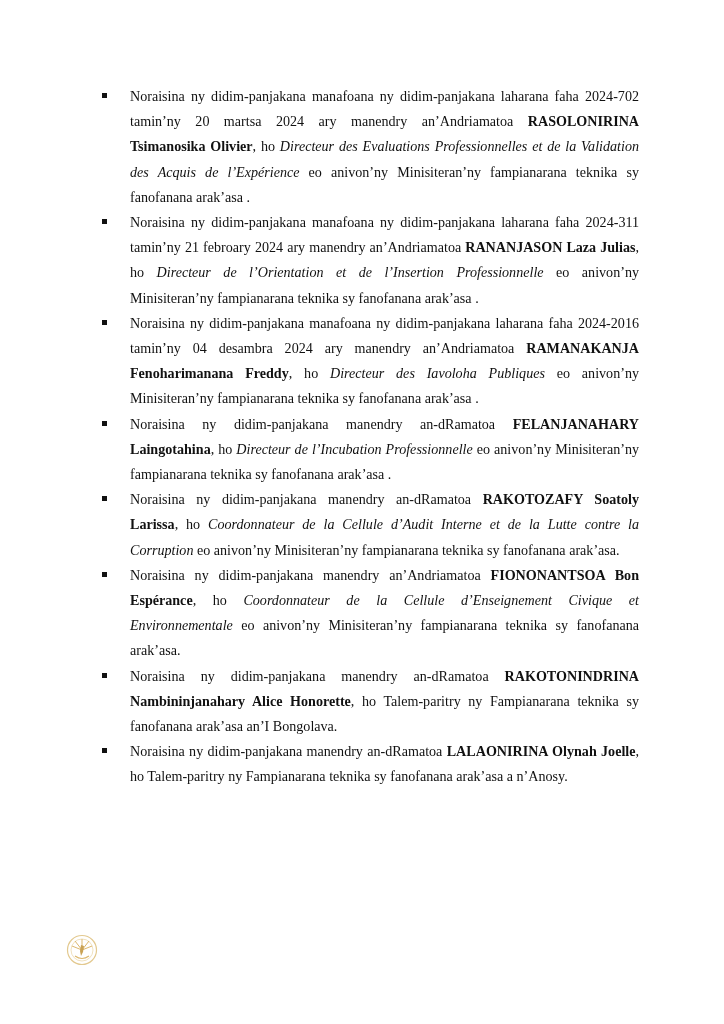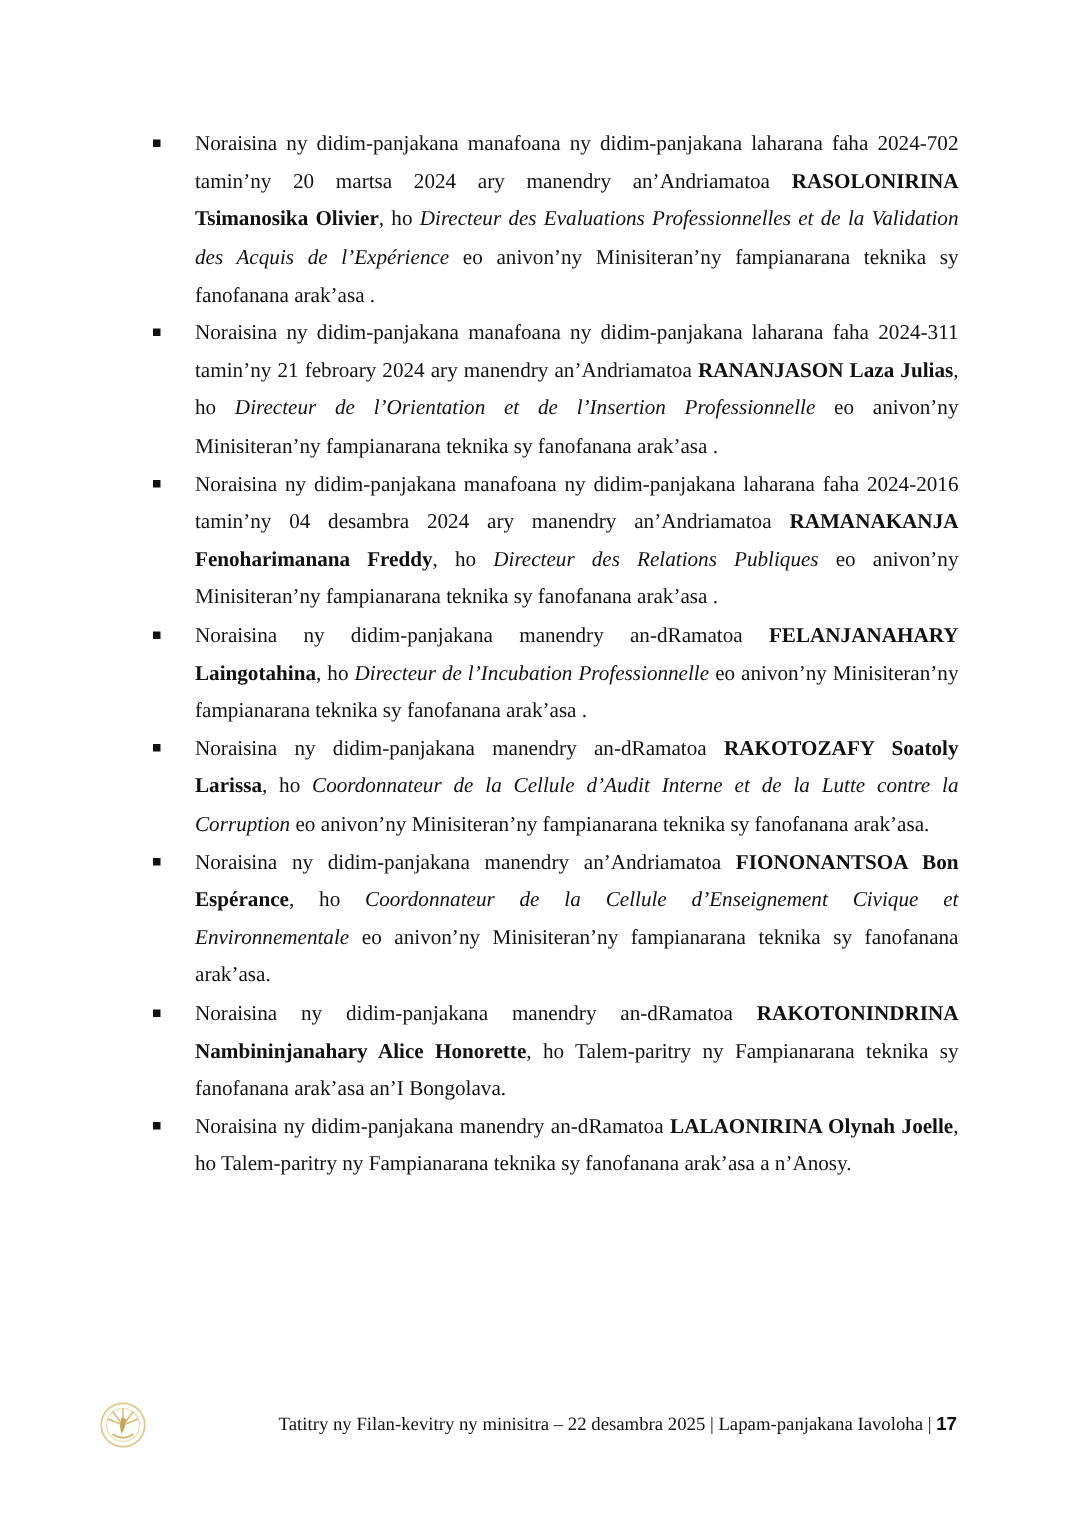--- a/index.html
+++ b/index.html
@@ -18,21 +18,21 @@
                  font-family: "Liberation Serif", serif; color: #111; }
   .page-num { font-weight: bold; font-family: "Liberation Sans", sans-serif; font-size: 12.5px; }
 </style>
 </head>
 <body>
 
 <div class="page">
   <ul class="list">
     <li class="item"><span class="bullet"></span><span>Noraisina ny didim-panjakana manafoana ny didim-panjakana laharana faha 2024-702 tamin’ny 20 martsa 2024 ary manendry an’Andriamatoa </span><b>RASOLONIRINA Tsimanosika Olivier</b><span>, ho </span><i>Directeur des Evaluations Professionnelles et de la Validation des Acquis de l’Expérience</i><span> eo anivon’ny Minisiteran’ny fampianarana teknika sy fanofanana arak’asa  .</span></li>
     <li class="item"><span class="bullet"></span><span>Noraisina ny didim-panjakana manafoana ny didim-panjakana laharana faha 2024-311 tamin’ny 21 febroary 2024 ary manendry an’Andriamatoa </span><b>RANANJASON Laza Julias</b><span>, ho </span><i>Directeur de l’Orientation et de l’Insertion Professionnelle</i><span> eo anivon’ny Minisiteran’ny fampianarana teknika sy fanofanana arak’asa .</span></li>
-    <li class="item"><span class="bullet"></span><span>Noraisina ny didim-panjakana manafoana ny didim-panjakana laharana faha 2024-2016 tamin’ny 04 desambra 2024 ary manendry an’Andriamatoa </span><b>RAMANAKANJA Fenoharimanana Freddy</b><span>, ho </span><i>Directeur des Relations Publiques</i><span> eo anivon’ny Minisiteran’ny fampianarana teknika sy fanofanana arak’asa .</span></li>
+    <li class="item"><span class="bullet"></span><span>Noraisina ny didim-panjakana manafoana ny didim-panjakana laharana faha 2024-2016 tamin’ny 04 desambra 2024 ary manendry an’Andriamatoa </span><b>RAMANAKANJA Fenoharimanana Freddy</b><span>, ho </span><i>Directeur des Iavoloha Publiques</i><span> eo anivon’ny Minisiteran’ny fampianarana teknika sy fanofanana arak’asa .</span></li>
     <li class="item"><span class="bullet"></span><span>Noraisina ny didim-panjakana manendry an-dRamatoa </span><b>FELANJANAHARY Laingotahina</b><span>, ho </span><i>Directeur de l’Incubation Professionnelle</i><span> eo anivon’ny Minisiteran’ny fampianarana teknika sy fanofanana arak’asa .</span></li>
     <li class="item"><span class="bullet"></span><span>Noraisina ny didim-panjakana manendry an-dRamatoa </span><b>RAKOTOZAFY Soatoly Larissa</b><span>, ho </span><i>Coordonnateur de la Cellule d’Audit Interne et de la Lutte contre la Corruption</i><span> eo anivon’ny Minisiteran’ny fampianarana teknika sy fanofanana arak’asa.</span></li>
     <li class="item"><span class="bullet"></span><span>Noraisina ny didim-panjakana manendry an’Andriamatoa </span><b>FIONONANTSOA Bon Espérance</b><span>, ho </span><i>Coordonnateur de la Cellule d’Enseignement Civique et Environnementale</i><span> eo anivon’ny Minisiteran’ny fampianarana teknika sy fanofanana arak’asa.</span></li>
     <li class="item"><span class="bullet"></span><span>Noraisina ny didim-panjakana manendry an-dRamatoa </span><b>RAKOTONINDRINA Nambininjanahary Alice Honorette</b><span>, ho Talem-paritry ny Fampianarana teknika sy fanofanana arak’asa an’I Bongolava.</span></li>
     <li class="item"><span class="bullet"></span><span>Noraisina ny didim-panjakana manendry an-dRamatoa </span><b>LALAONIRINA Olynah Joelle</b><span>, ho Talem-paritry ny Fampianarana teknika sy fanofanana arak’asa a n’Anosy.</span></li>
   </ul>
 
   <div class="footer">
     <svg class="logo" viewBox="0 0 32 32">
       <circle cx="16" cy="16" r="14.5" fill="none" stroke="#e3c98f" stroke-width="1.2"></circle>
@@ -40,15 +40,14 @@
       <g stroke="#dcb76e" stroke-width="1">
         <line x1="16" y1="16" x2="16" y2="5"></line>
         <line x1="16" y1="16" x2="9" y2="7"></line>
         <line x1="16" y1="16" x2="23" y2="7"></line>
         <line x1="16" y1="16" x2="6" y2="12"></line>
         <line x1="16" y1="16" x2="26" y2="12"></line>
       </g>
       <path d="M15 11 L18 12 L17 18 L15 22 L14 17 Z" fill="#c9a255"></path>
       <path d="M9 22 Q16 27 23 22" fill="none" stroke="#dcb76e" stroke-width="1.2"></path>
     </svg>
-    <div class="footer-text"><span>Tatitry ny Filan-kevitry ny minisitra – 22 desambra 2025 | Lapam-panjakana Iavoloha | </span><span class="page-num">17</span></div>
   </div>
 </div>
 
 </body></html>

